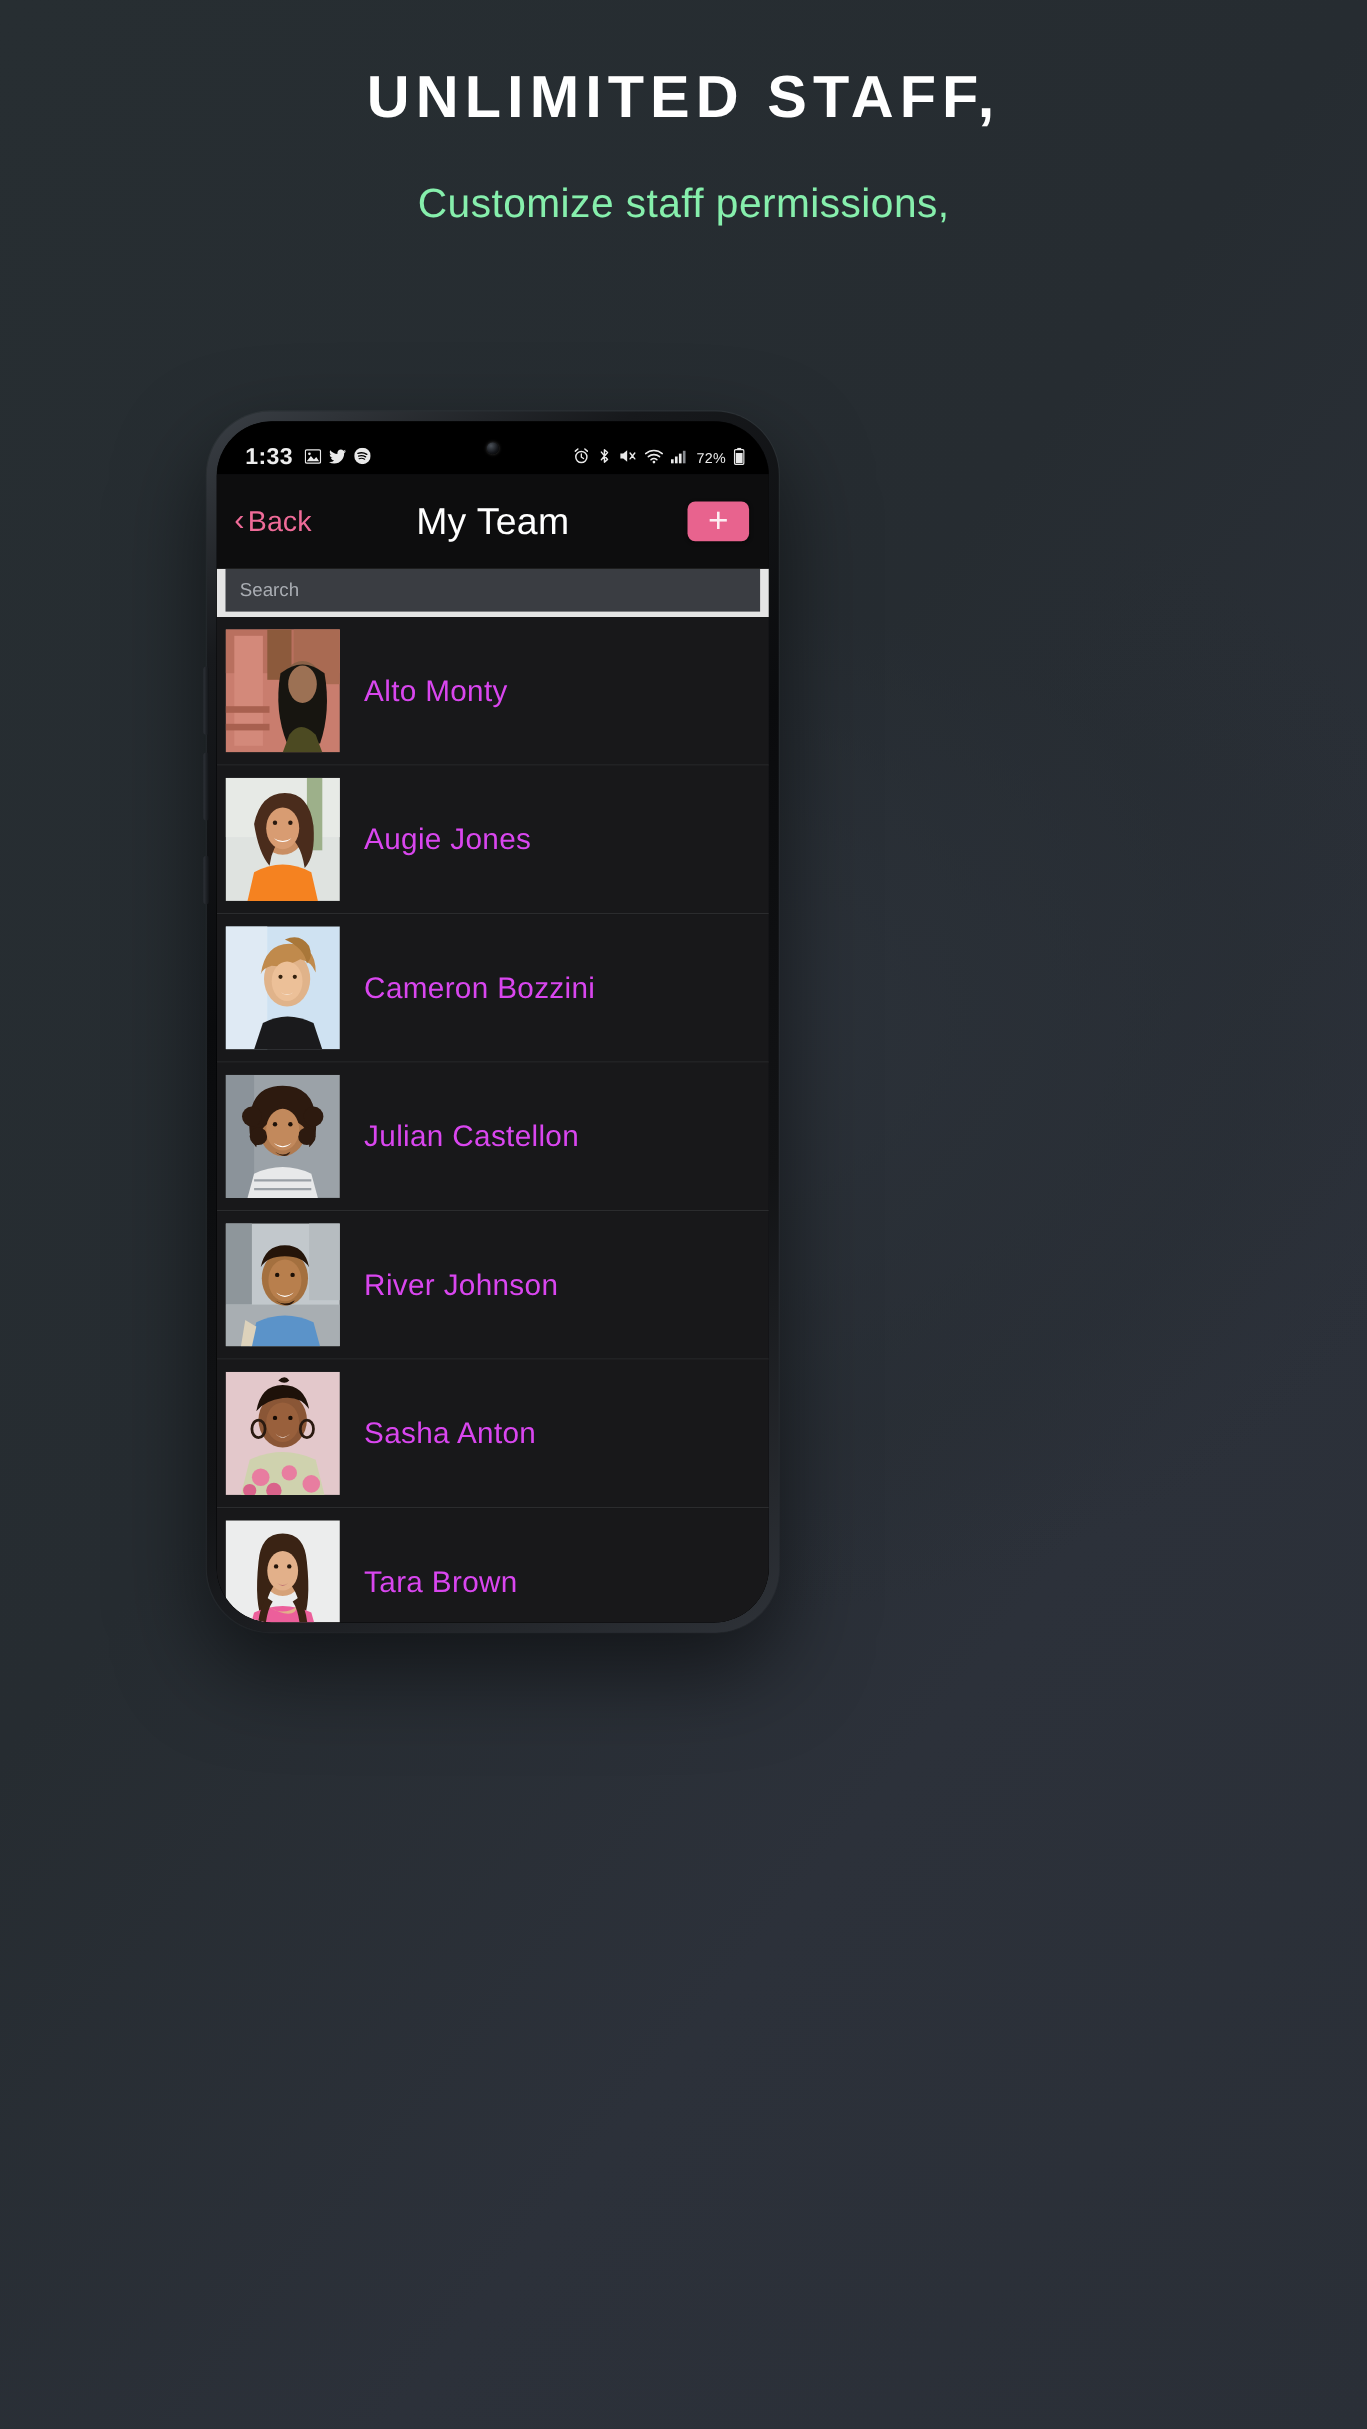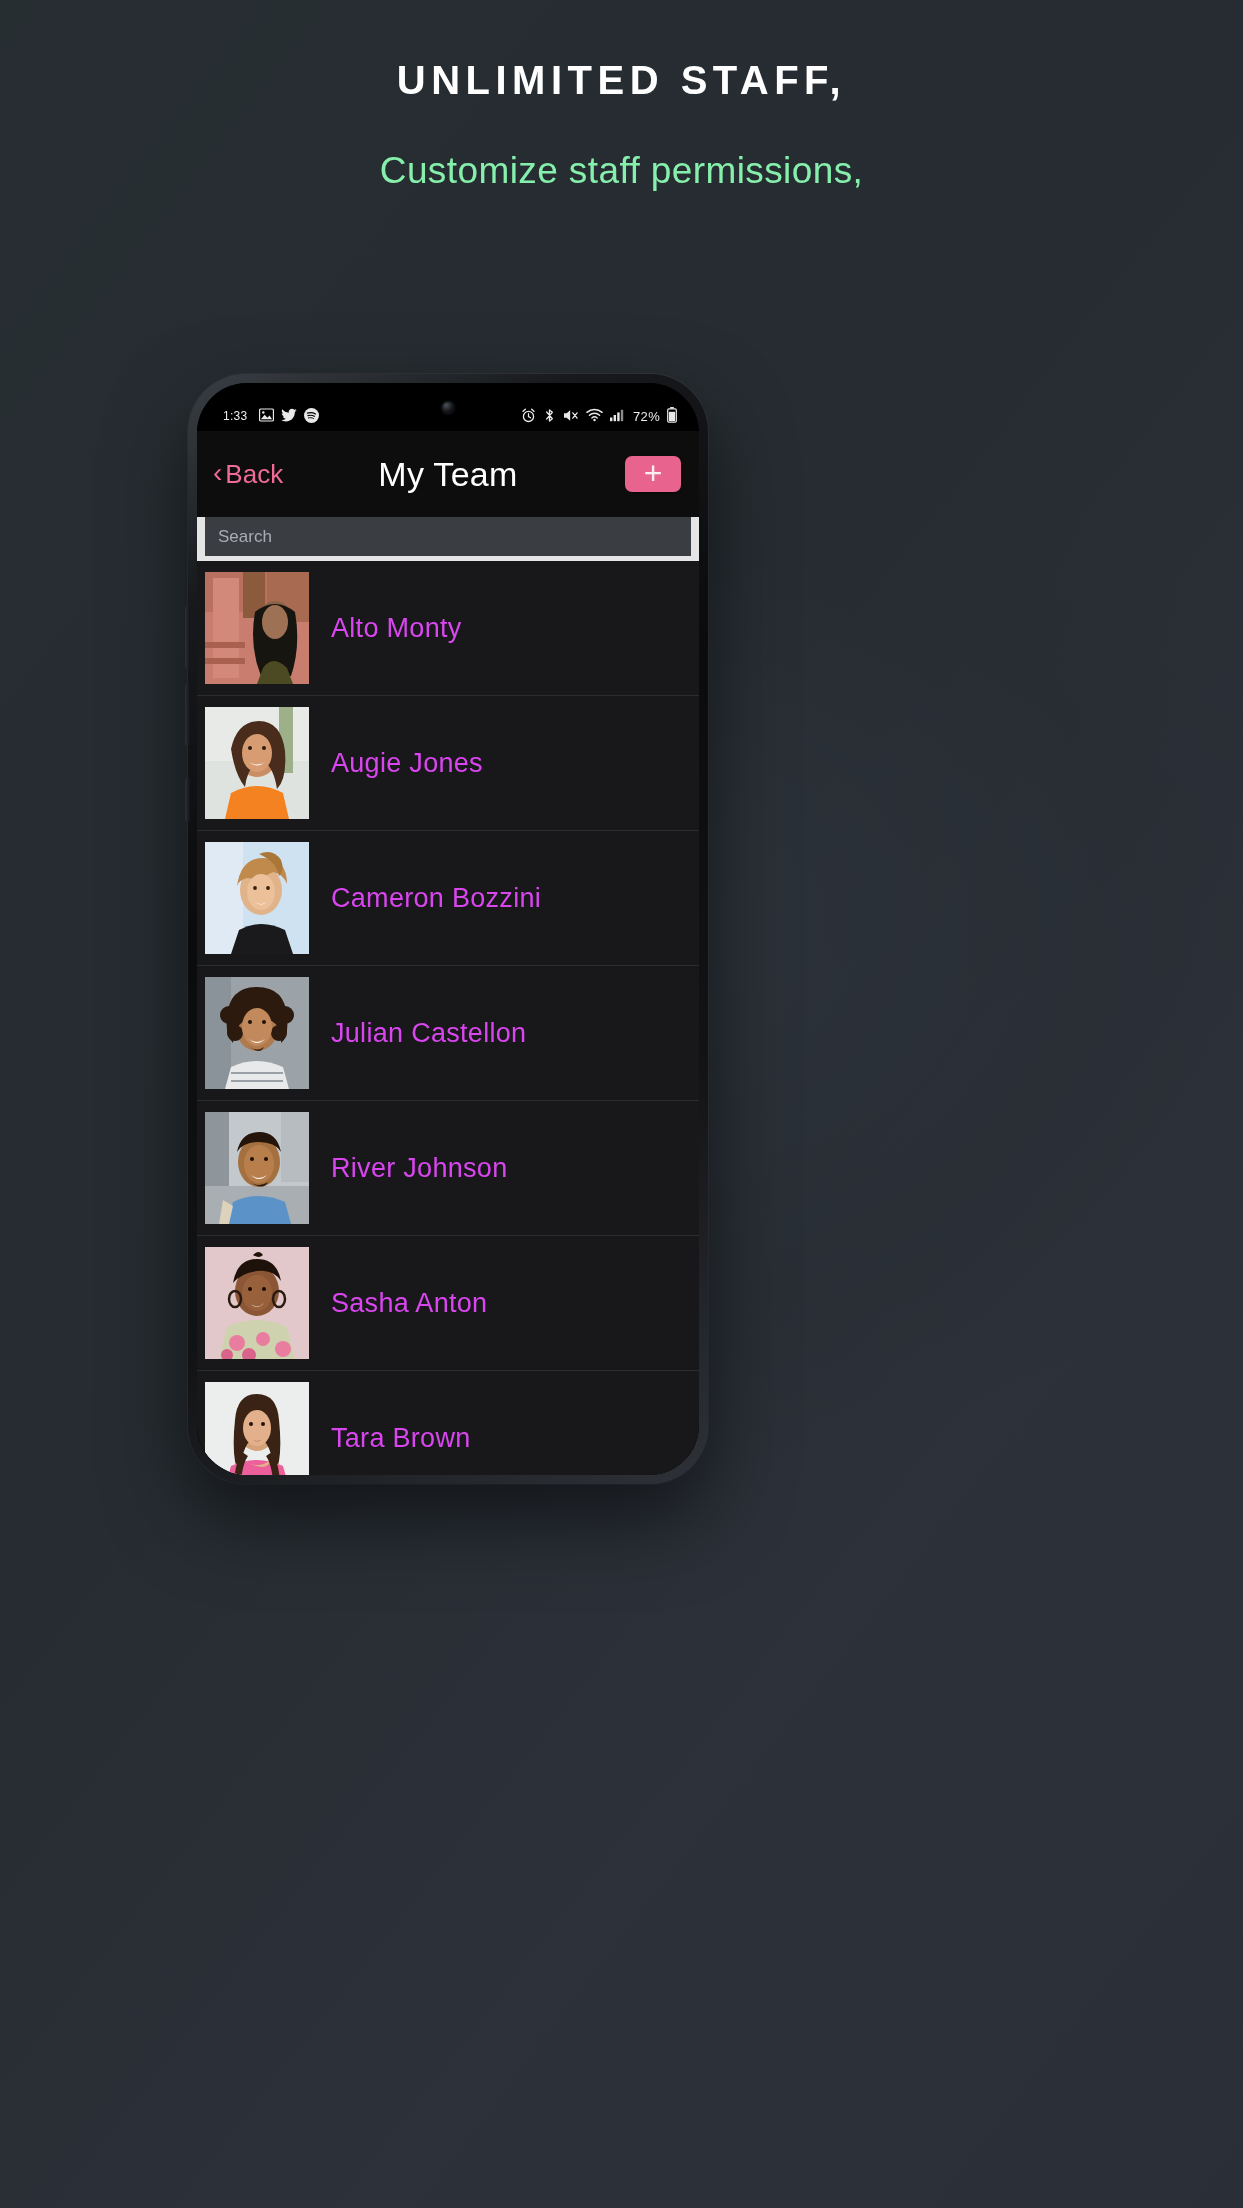--- a/index.html
+++ b/index.html
@@ -14,21 +14,21 @@
     position:relative;
   }
 
   
   .promo{
     position:absolute; left:0; right:0; top:60px;
     text-align:center;
   }
   .promo-title{
     color:#ffffff;
-    font-size:40px;
+    font-size:54px;
     font-weight:700;
     letter-spacing:5.5px;
     line-height:1.04;
     text-transform:uppercase;
     padding:0 120px;
   }
   .promo-sub{
     margin-top:46px;
     color:#86efac;
     font-size:37px;
@@ -81,21 +81,21 @@
 
   
   .statusbar{
     height:48px; flex:0 0 48px;
     background:#000;
     display:flex; align-items:center; justify-content:space-between;
     padding:18px 22px 0 26px;
     color:#ededed; font-size:17px; letter-spacing:0.3px;
   }
   .sb-left,.sb-right{ display:flex; align-items:center; gap:7px; }
-  .sb-time{ font-size:12px; font-weight:400; margin-right:4px; }
+  .sb-time{ font-size:21px; font-weight:700; margin-right:4px; }
   .sb-ico{ display:inline-block; line-height:1; font-size:15px; color:#e9e9e9; }
   .sb-pct{ font-size:13px; margin-left:2px; }
 
   
   .navbar{
     flex:0 0 86px;
     background:#0d0d0e;
     display:flex; align-items:center; justify-content:space-between;
     padding:0 18px 0 16px;
     position:relative;

